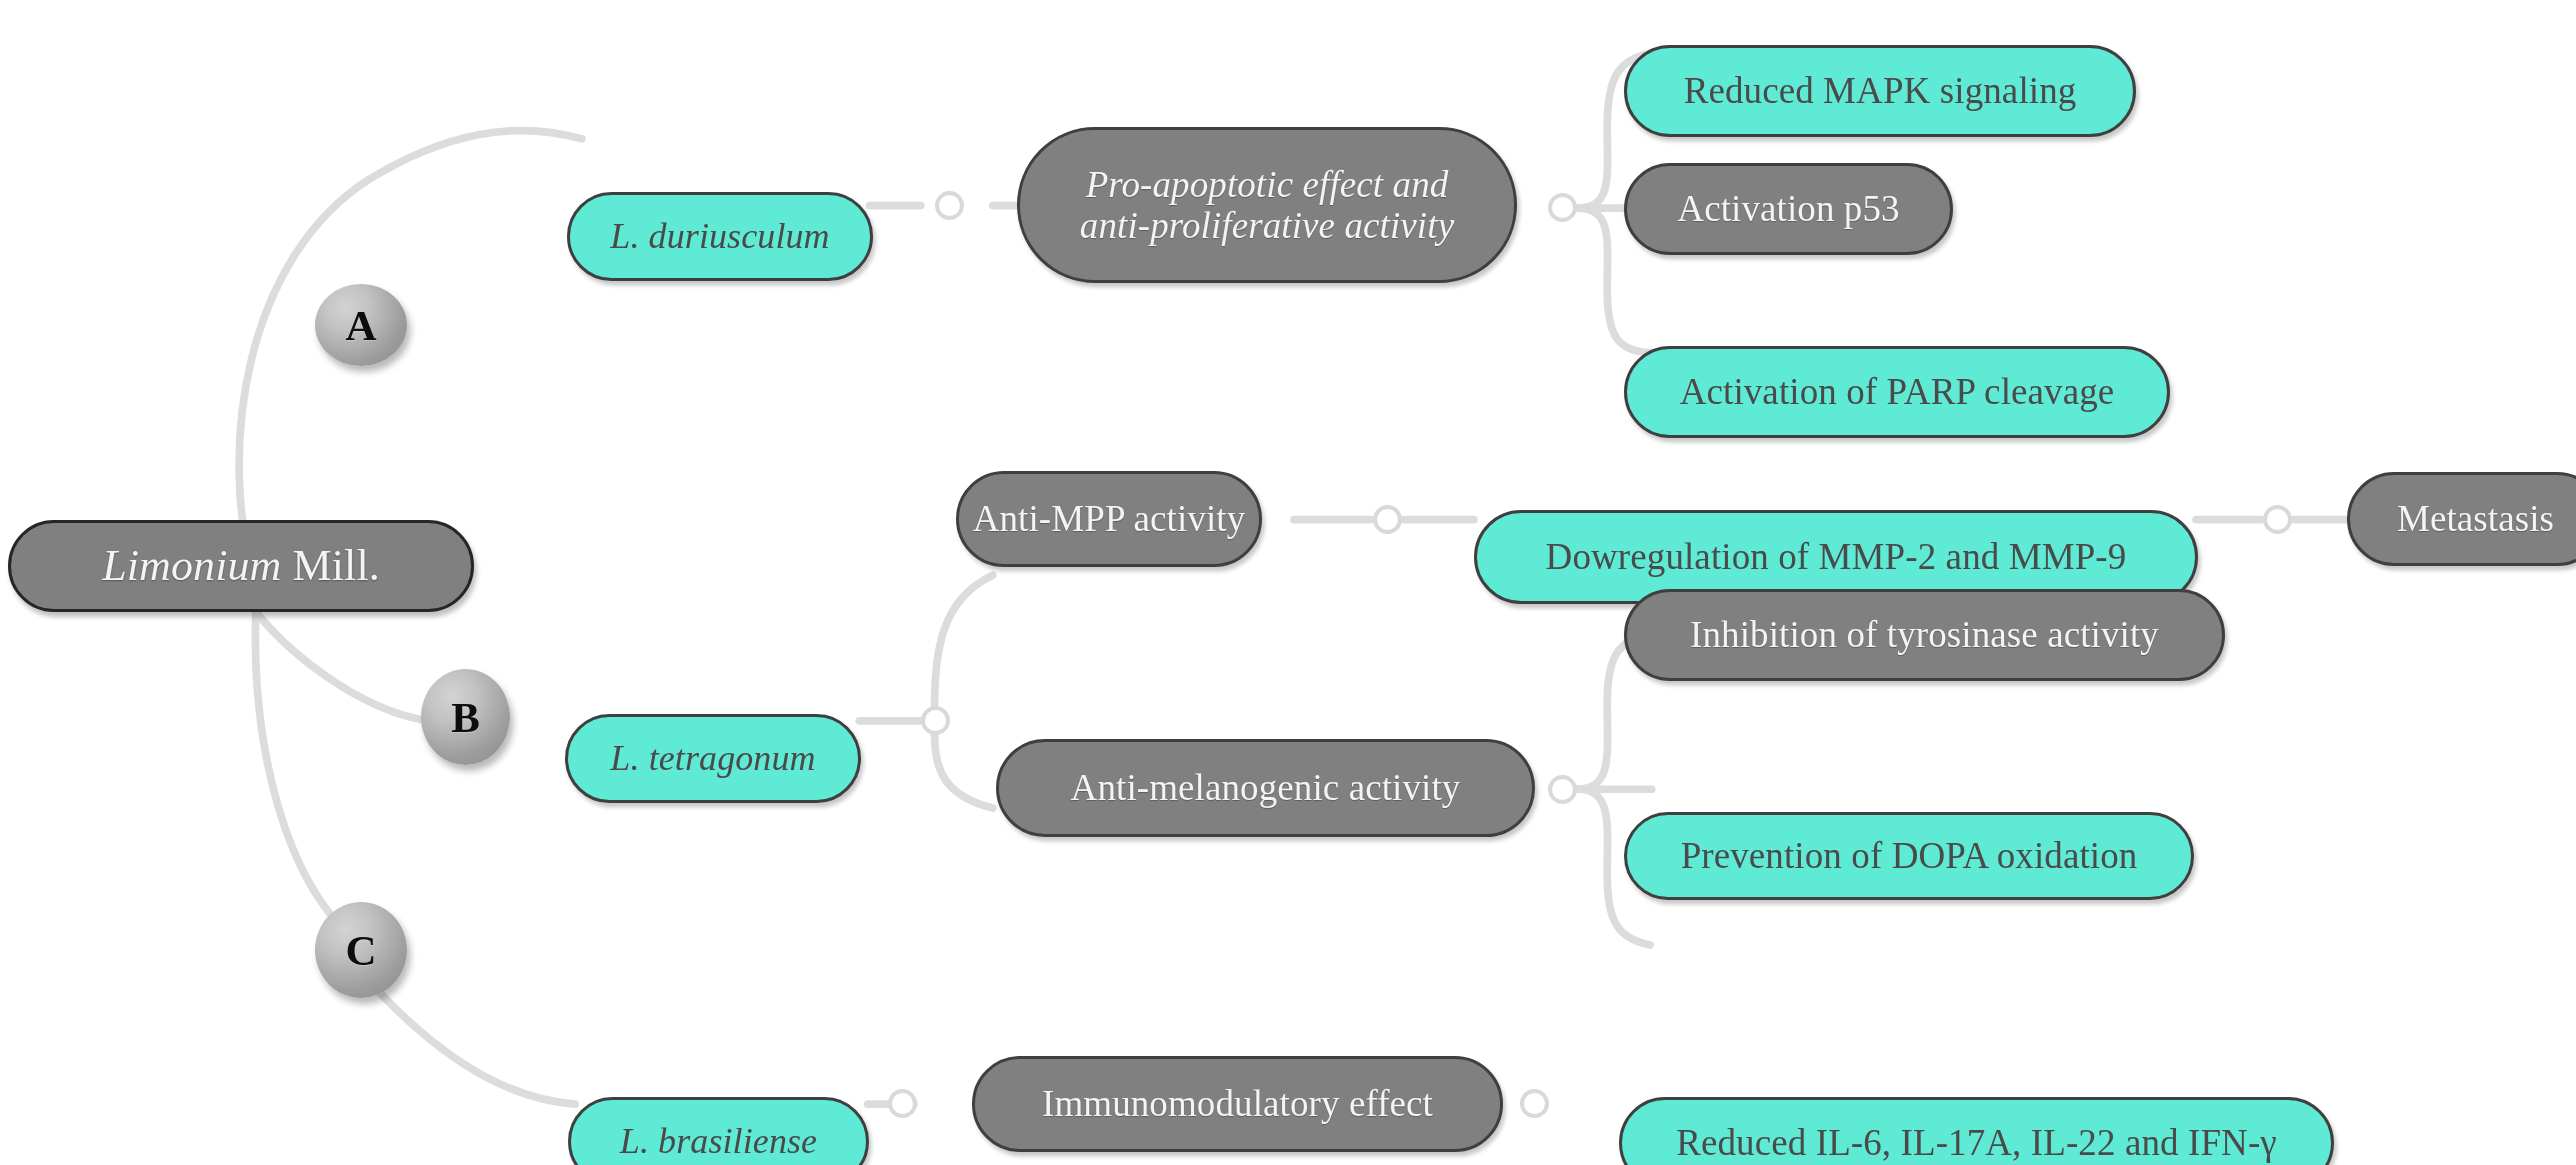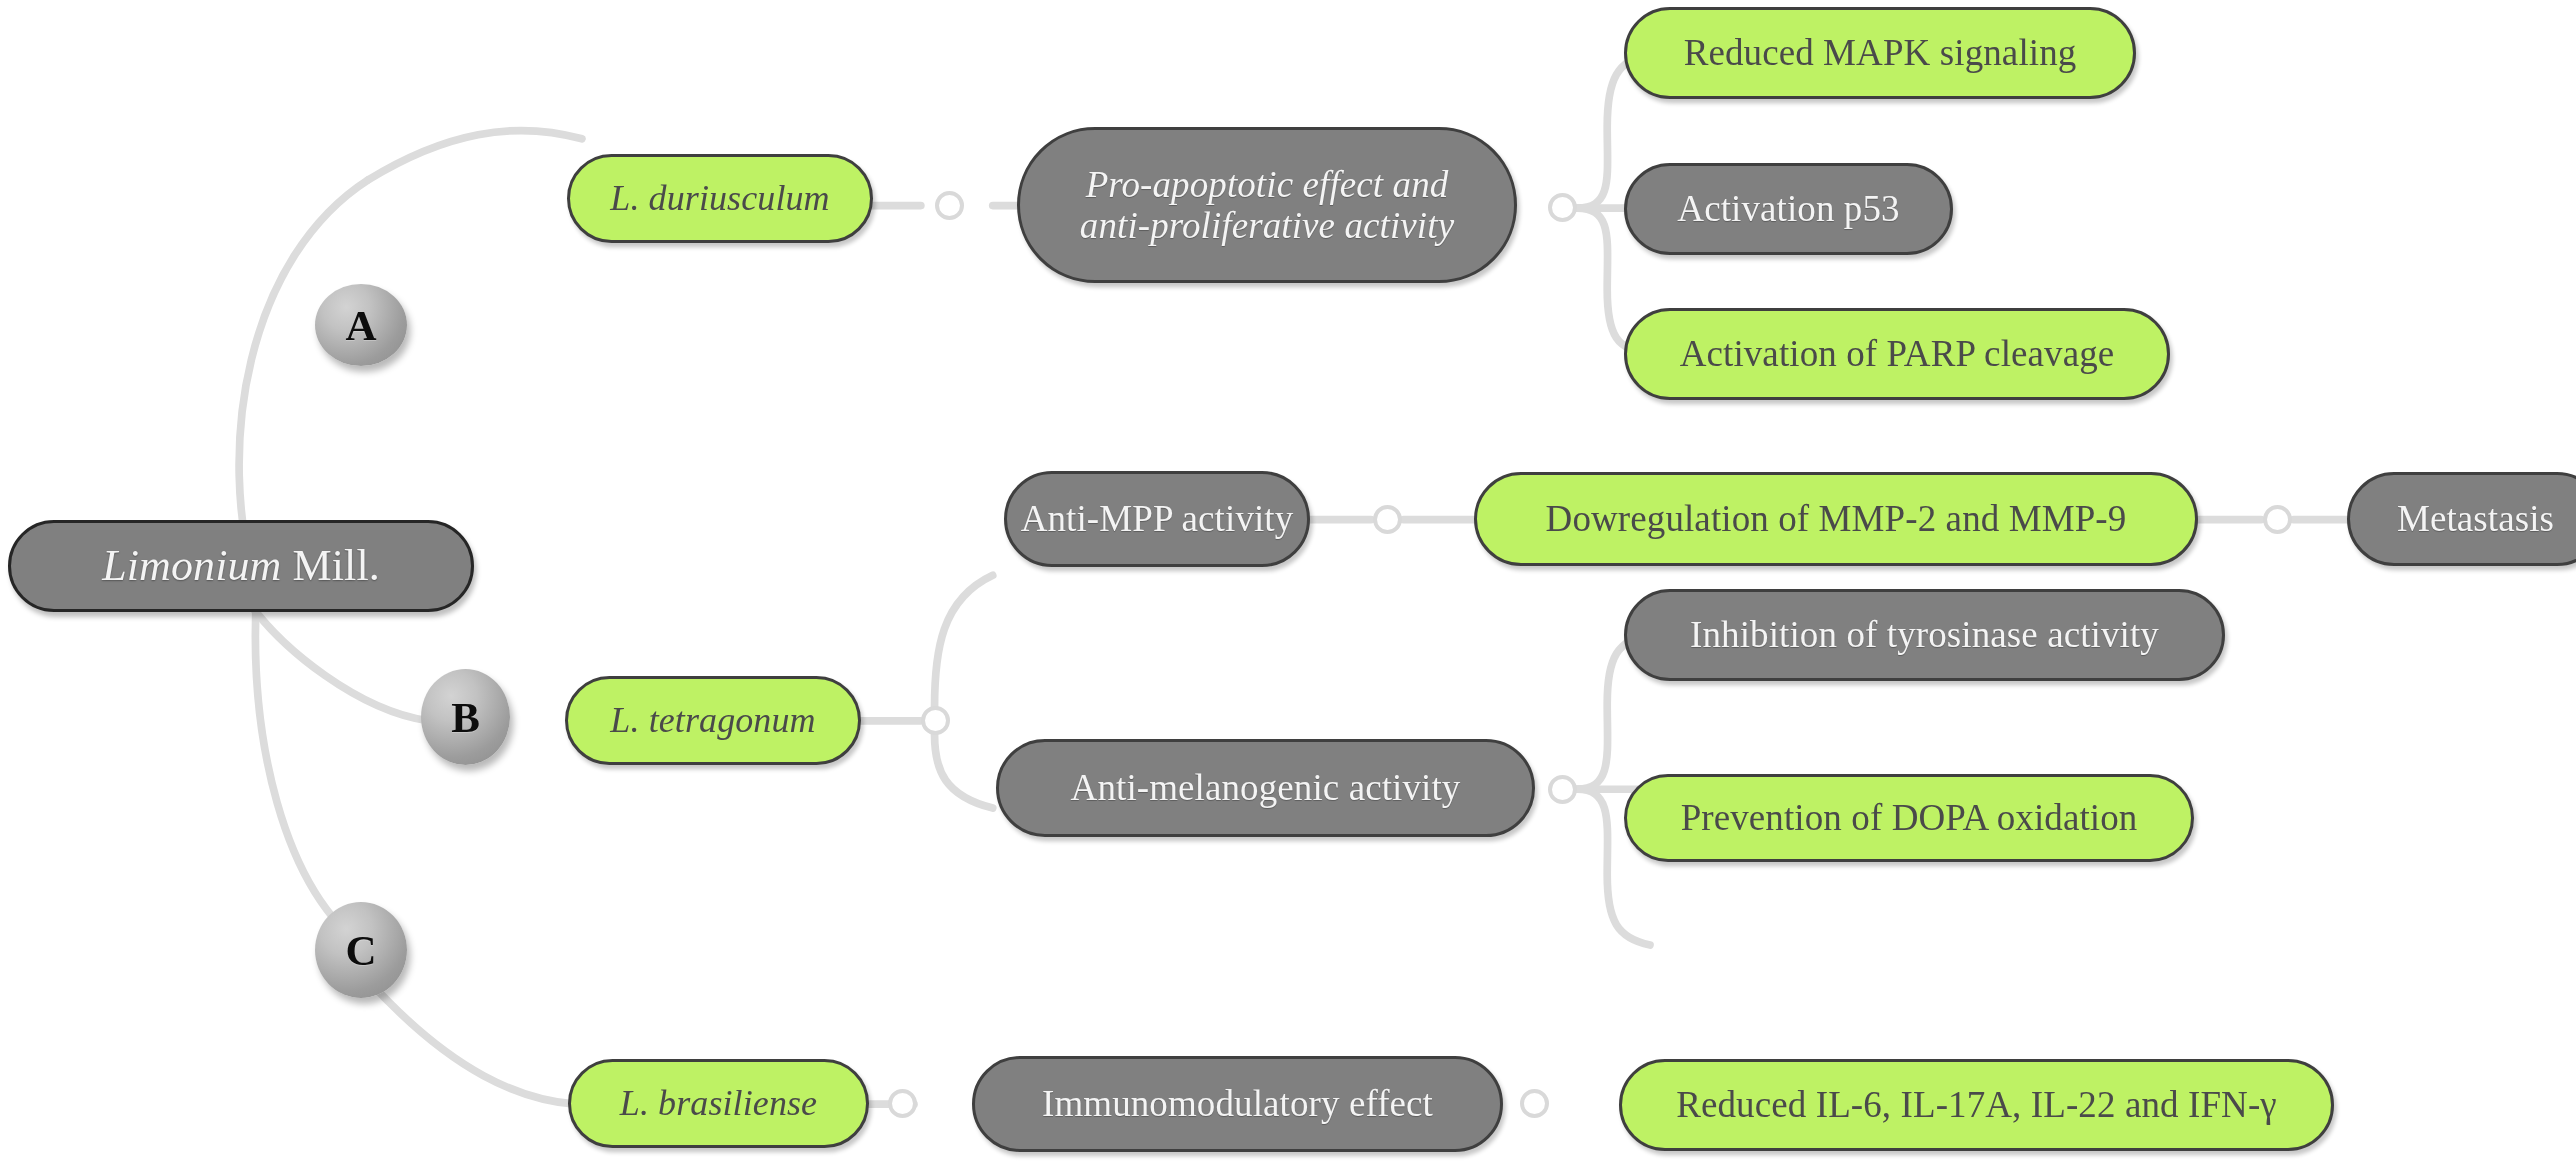--- a/index.html
+++ b/index.html
@@ -30,24 +30,25 @@
     display: flex;
     align-items: center;
     justify-content: center;
     text-align: center;
     border-radius: 855px;
     line-height: 1.12;
     white-space: pre-line;
     letter-spacing: 0.1px;
   }
   .node.light {
-    background: #bef264;
+    background: #5eead4;
     border: 3.4px solid #3f3f3f;
     color: #4a4a4a;
     box-shadow: 2.6px 4.3px 4.3px rgba(0,0,0,0.22);
+    margin-top: 38px;
   }
   .node.dark {
     background: #808080;
     border: 3.4px solid #3f3f3f;
     color: #f4f4f4;
     text-shadow: 0 0.9px 0.9px rgba(0,0,0,0.28);
     box-shadow: 2.6px 4.3px 4.3px rgba(0,0,0,0.22);
   }
   .node.root {
     background: #808080;
@@ -148,21 +149,21 @@
 
   <div class="node light" style="left:568px; top:1059px; width:301px; height:89px; font-size:36px; font-style:italic;">
     <span class="txt">L. brasiliense</span>
   </div>
 
   <div class="node dark" style="left:1017px; top:127px; width:500px; height:156px; font-size:37px;font-style:italic;">
     <span class="txt">Pro-apoptotic effect  and
 anti-proliferative activity</span>
   </div>
 
-  <div class="node dark" style="left:1004px; top:471px; width:306px; height:96px; font-size:37px;">
+  <div class="node dark" style="left:956px; top:471px; width:306px; height:96px; font-size:37px;">
     <span class="txt">Anti-MPP activity</span>
   </div>
 
   <div class="node dark" style="left:996px; top:739px; width:539px; height:98px; font-size:37px;">
     <span class="txt">Anti-melanogenic activity</span>
   </div>
 
   <div class="node dark" style="left:972px; top:1056px; width:531px; height:96px; font-size:37px;">
     <span class="txt">Immunomodulatory effect</span>
   </div>

